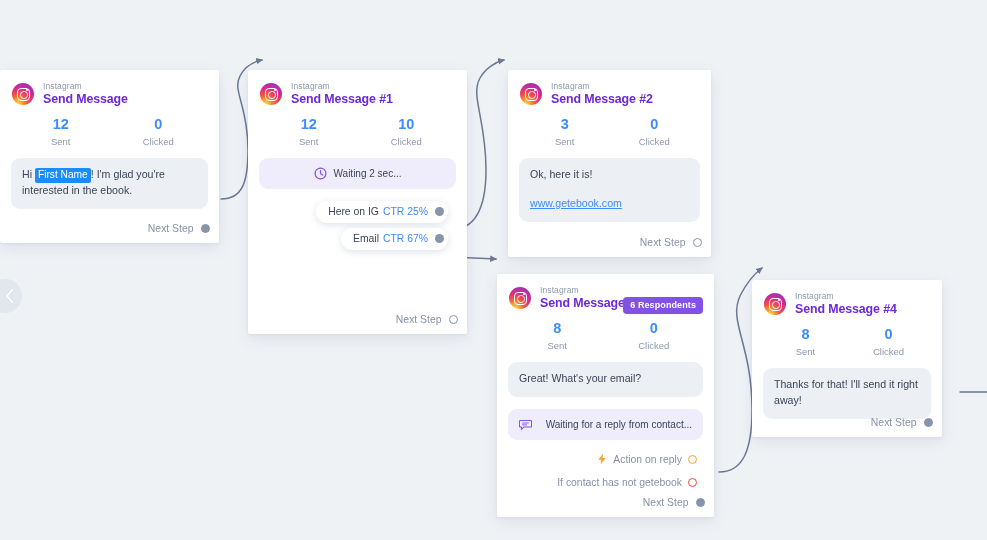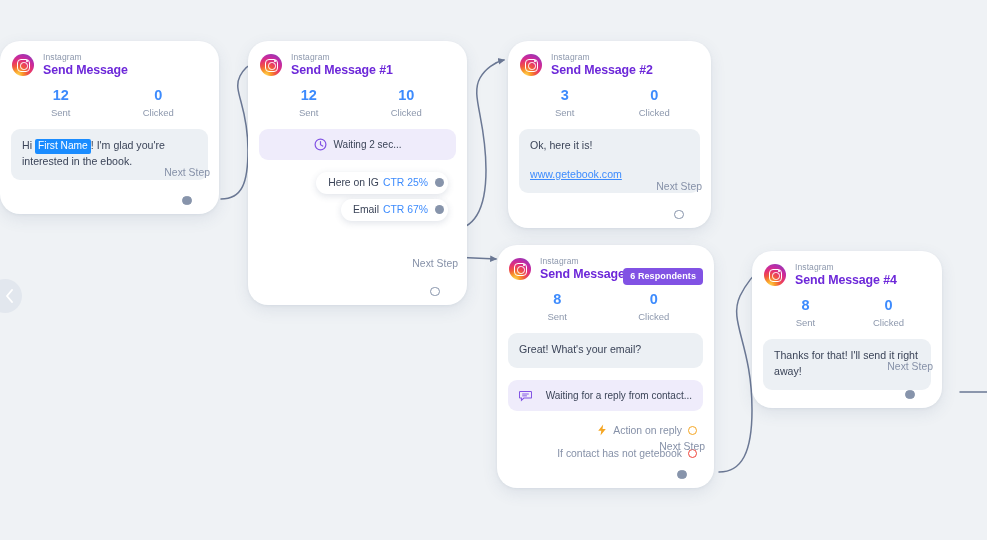--- a/index.html
+++ b/index.html
@@ -21,23 +21,24 @@
     position: absolute; left: 0; top: 0;
     width: 987px; height: 540px;
     pointer-events: none;
     z-index: 1;
   }
 
   
   .card {
     position: absolute;
     background: #ffffff;
-    border-radius: 20px;
+    border-radius: 2px;
     box-shadow: 0 5px 16px rgba(60,80,120,.10), 0 1px 3px rgba(60,80,120,.07);
     z-index: 3;
+    margin-top: 29px;
   }
 
   .card-head {
     display: flex;
     align-items: flex-start;
     padding: 11px 12px 0 12px;
     position: relative;
   }
   .ig-icon {
     width: 22px; height: 22px;
@@ -213,24 +214,23 @@
   .exit-row .ring.amber { border-color: #f5a623; }
   .exit-row .ring.red   { border-color: #f0443a; }
   .exit-row .bolt { width: 10px; height: 12px; flex: 0 0 10px; }
   .exit-row.nudge-out { padding-right: 6px; }
 
   .next-step {
     position: absolute;
     right: 9px; bottom: 9px;
     display: flex;
     align-items: center;
-    gap: 18px;
+    gap: 7px;
     font-size: 10.4px;
     color: #8691a8;
-    flex-direction: column;
   }
   .next-step .ring {
     width: 9.5px; height: 9.5px;
     border-radius: 50%;
     border: 1.7px solid #8794ab;
     background: #fff;
   }
   .next-step .ring.filled { background: #8794ab; border-color: #8794ab; }
 
   

